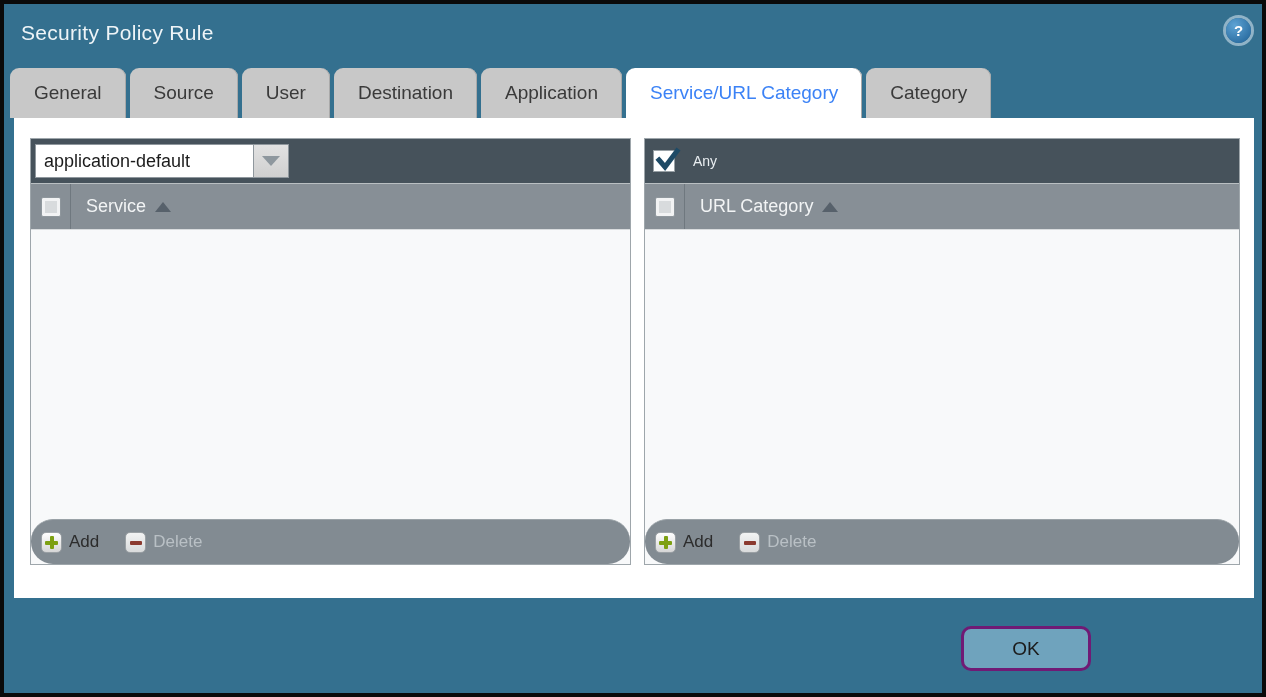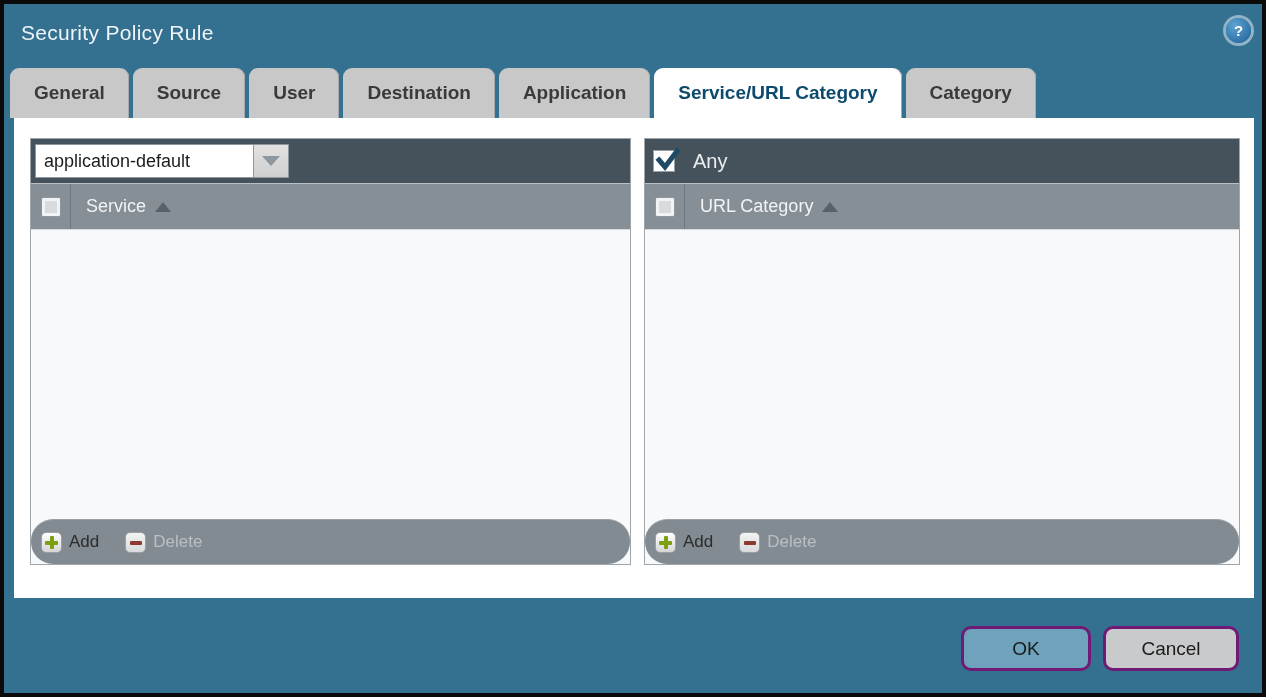--- a/index.html
+++ b/index.html
@@ -15,27 +15,27 @@
     color:#eef4f7; letter-spacing:.3px; }
   .help {
     position:absolute; right:11px; top:14px; width:25px; height:25px;
     border-radius:50%; background:radial-gradient(circle at 35% 30%, #5ea3d4, #1d5f94);
     box-shadow:0 0 0 3px rgba(220,235,246,.55);
     color:#fff; font-size:15px; font-weight:bold; text-align:center; line-height:25px;
     cursor:pointer;
   }
 
   
-  .tabs { position:absolute; left:6px; top:64px; height:50px; display:flex; gap:4px;font-weight:bold; }
+  .tabs { position:absolute; left:6px; top:64px; height:50px; display:flex; gap:4px; }
   .tab {
     height:50px; line-height:50px; padding:0 24px; font-size:19px; color:#3a3a3a;
     background:#c8c8c8; border-radius:9px 9px 0 0; white-space:nowrap; cursor:pointer;
     box-shadow:inset -1px 0 0 #a9a9a9;
   }
-  .tab.active { background:#ffffff; color:#0c4a6e; }
+  .tab.active { background:#ffffff; color:#3b82f6; }
 
   
   .content { position:absolute; left:10px; top:114px; width:1240px; height:480px; background:#ffffff; }
 
   .panel {
     position:absolute; top:20px; height:427px; display:flex; flex-direction:column;
     border:1px solid #9ea6ab; background:#f8f9fa;
   }
   .panel.left  { left:16px;  width:601px; }
   .panel.right { left:630px; width:596px; }
@@ -60,21 +60,21 @@
   .tri-down { width:0; height:0; border-left:9px solid transparent;
     border-right:9px solid transparent; border-top:10px solid #8e979e; }
 
   
   .any-row { display:flex; align-items:center; padding-left:8px; }
   .cb-any {
     width:22px; height:22px; background:#fff; border:1px solid #98a0a5;
     position:relative; cursor:pointer; flex:0 0 auto;
   }
   .cb-any svg { position:absolute; left:1px; top:-4px; }
-  .any-label { color:#e9eef1; font-size:20px; margin-left:18px; }
+  .any-label { color:#e9eef1; font-size:14px; margin-left:18px; }
 
   
   .thead {
     height:46px; background:#878f96; flex:0 0 auto; display:flex; align-items:center;
     border-bottom:1px solid #d9dcde;
   }
   .th-cb {
     width:40px; height:100%; display:flex; align-items:center; justify-content:center;
     border-right:1px solid #6f787f; flex:0 0 auto;
   }
@@ -201,15 +201,14 @@
         <div class="foot-btn disabled">
           <span class="icon-box icon-minus"></span>
           <span class="foot-label">Delete</span>
         </div>
       </div>
     </div>
 
   </div>
 
   <div class="btn ok">OK</div>
-  <div class="btn cancel">Cancel</div>
 
 </div>
 
 </body></html>

